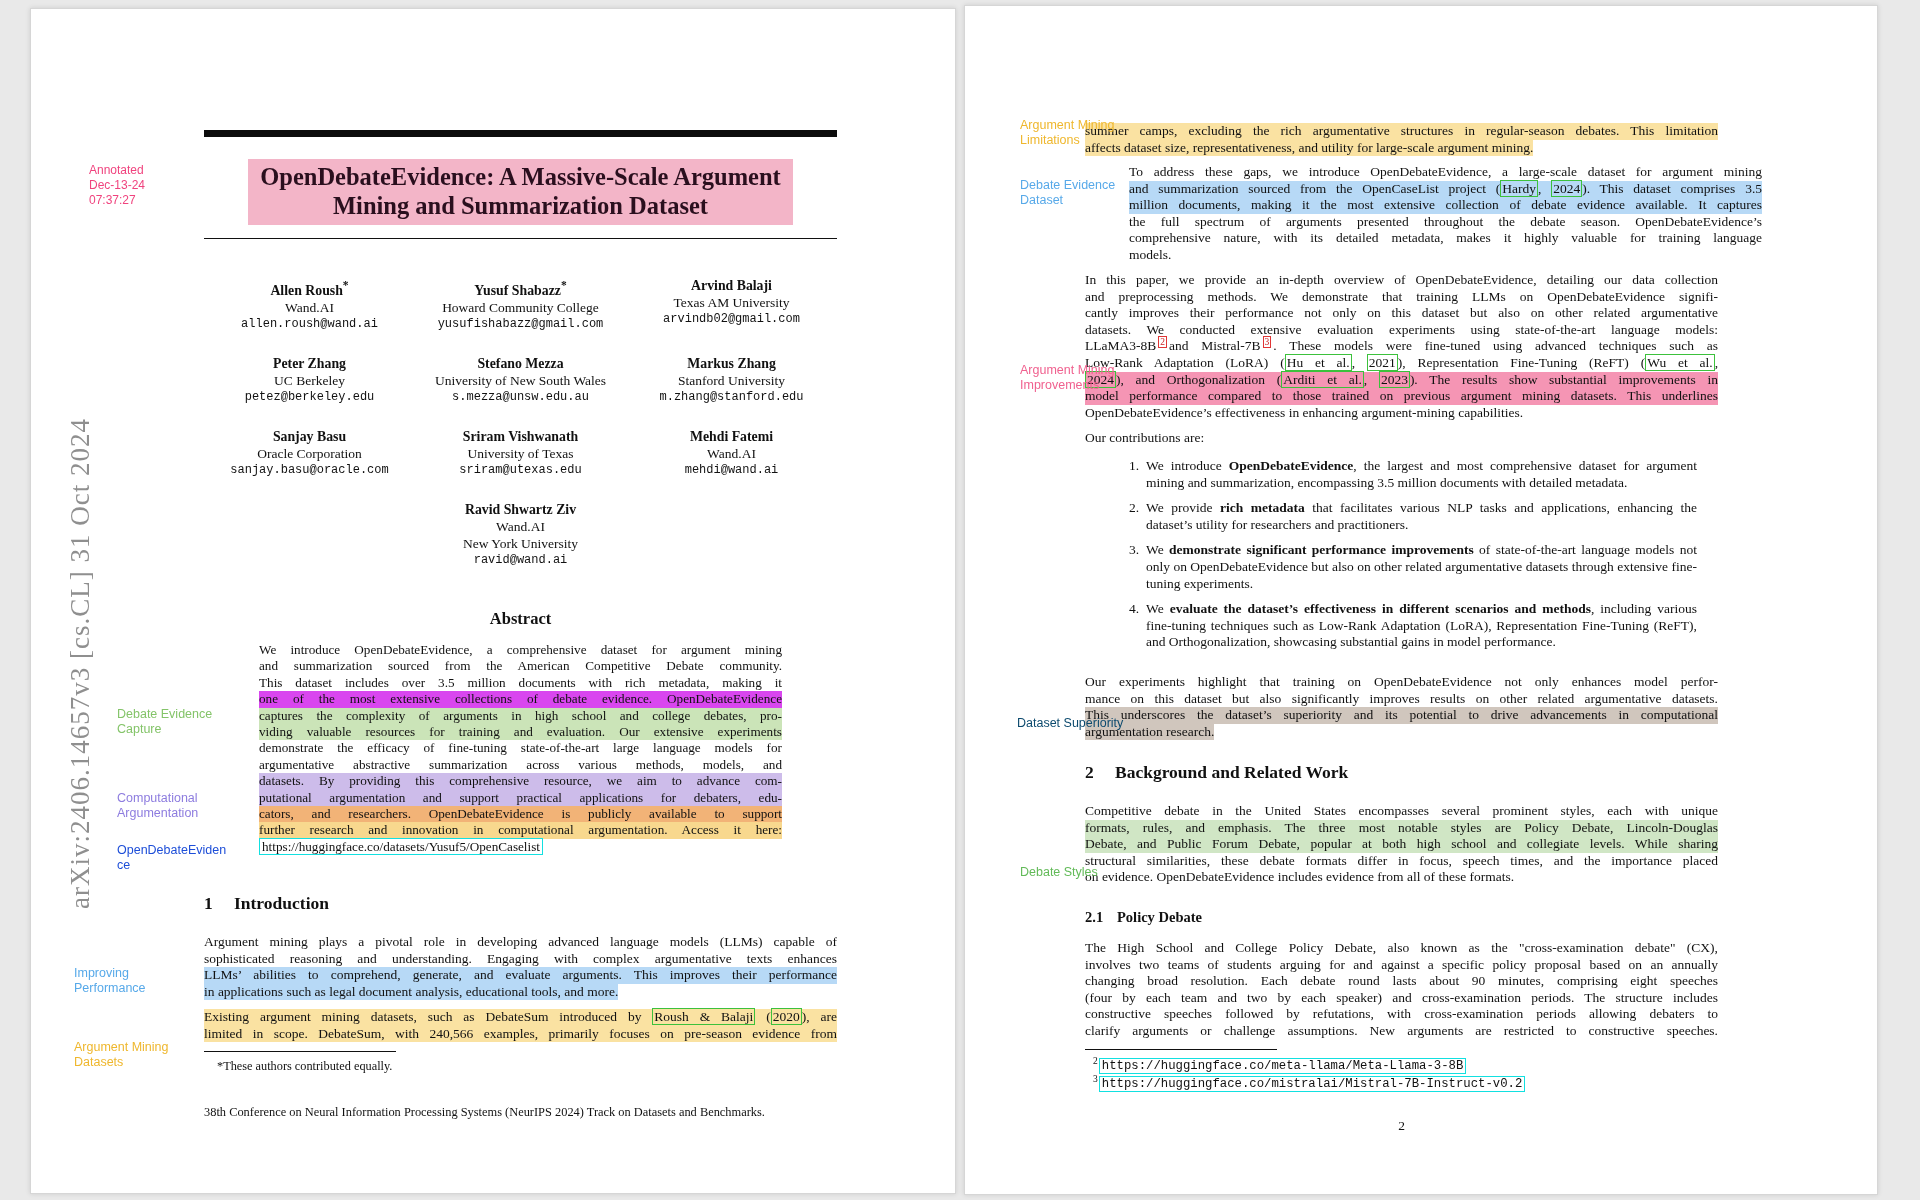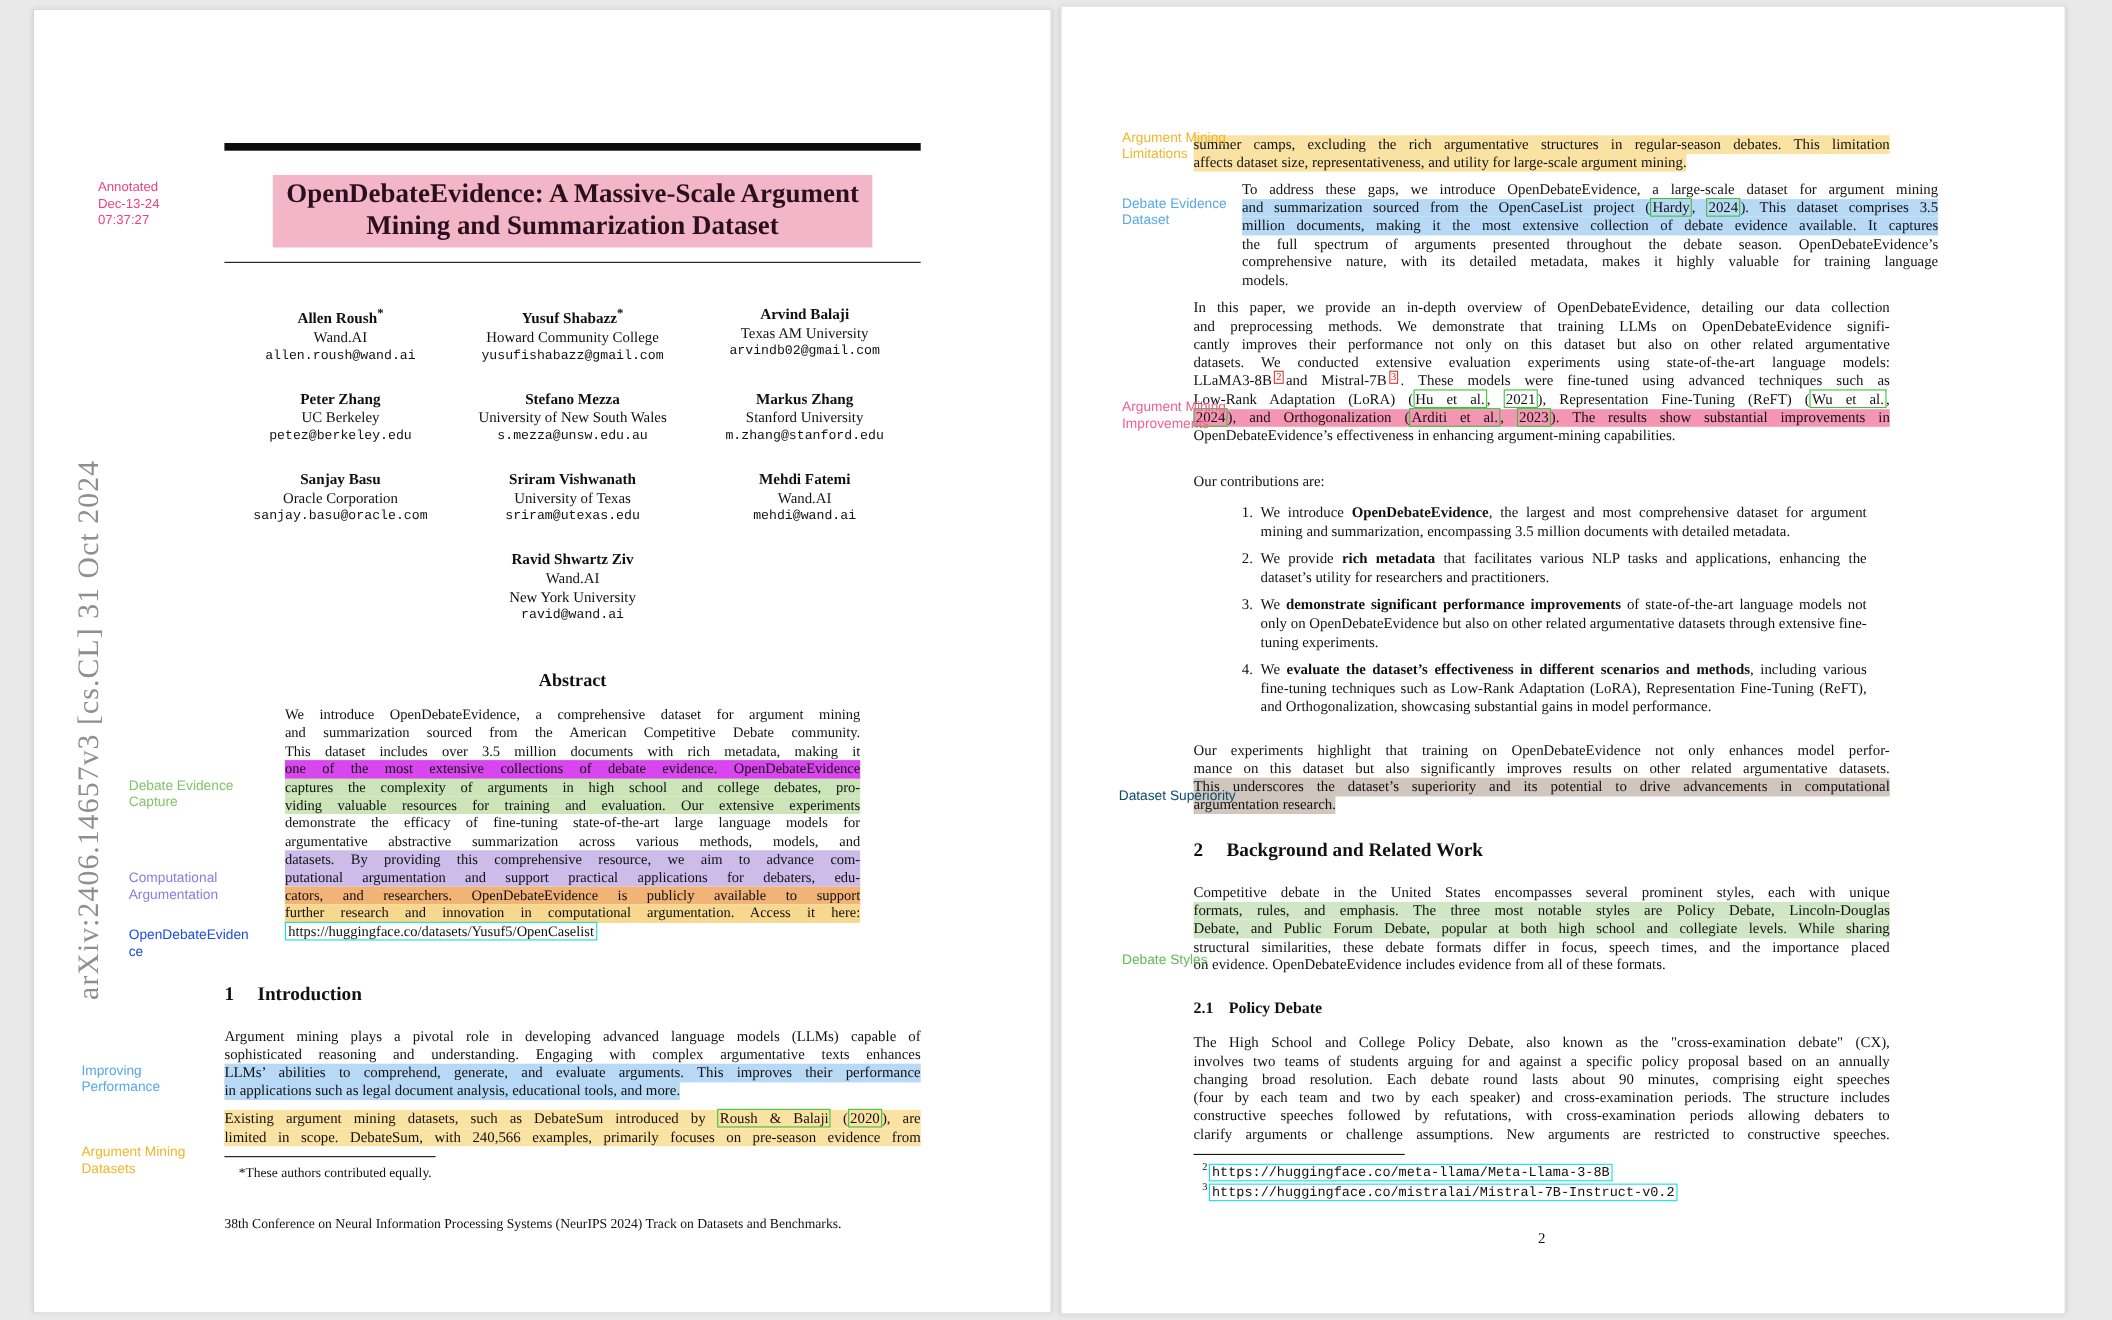--- a/index.html
+++ b/index.html
@@ -227,20 +227,21 @@
     </div>
 
   <div class="abs txt" style="left:120px; top:266px; width:633px;">
       <div class="ln"><span>In this paper, we provide an in-depth overview of OpenDebateEvidence, detailing our data collection</span></div>
       <div class="ln"><span>and preprocessing methods. We demonstrate that training LLMs on OpenDebateEvidence signifi-</span></div>
       <div class="ln"><span>cantly improves their performance not only on this dataset but also on other related argumentative</span></div>
       <div class="ln"><span>datasets.  We conducted extensive evaluation experiments using state-of-the-art language models:</span></div>
       <div class="ln"><span>LLaMA3-8B</span><span class="s-rsup">2</span><span>and Mistral-7B</span><span class="s-rsup">3</span><span>. These models were fine-tuned using advanced techniques such as</span></div>
       <div class="ln"><span>Low-Rank Adaptation (LoRA) (</span><span class="s-cite">Hu et al.</span><span>, </span><span class="s-cite">2021</span><span>), Representation Fine-Tuning (ReFT) (</span><span class="s-cite">Wu et al.</span><span>,</span></div>
       <div class="ln" style="background: rgb(245, 149, 180);"><span class="s-cite">2024</span><span>), and Orthogonalization (</span><span class="s-cite">Arditi et al.</span><span>, </span><span class="s-cite">2023</span><span>). The results show substantial improvements in</span></div>
+      <div class="ln" style="background: rgb(245, 149, 180);"><span>model performance compared to those trained on previous argument mining datasets. This underlines</span></div>
       <div class="ln ln-last"><span>OpenDebateEvidence’s effectiveness in enhancing argument-mining capabilities.</span></div>
     </div>
 
   <div class="abs txt" style="left:120px; top:424px; width:633px;">Our contributions are:</div>
 
   <div class="abs txt" style="left:152px; top:452px; width:580px;">
       <div class="citem">
         <div class="cnum">1.</div>
         <div class="cbody"><span>We introduce </span><span class="s-b">OpenDebateEvidence</span><span>, the largest and most comprehensive dataset for argument mining and summarization, encompassing 3.5 million documents with detailed metadata.</span></div>
       </div>

